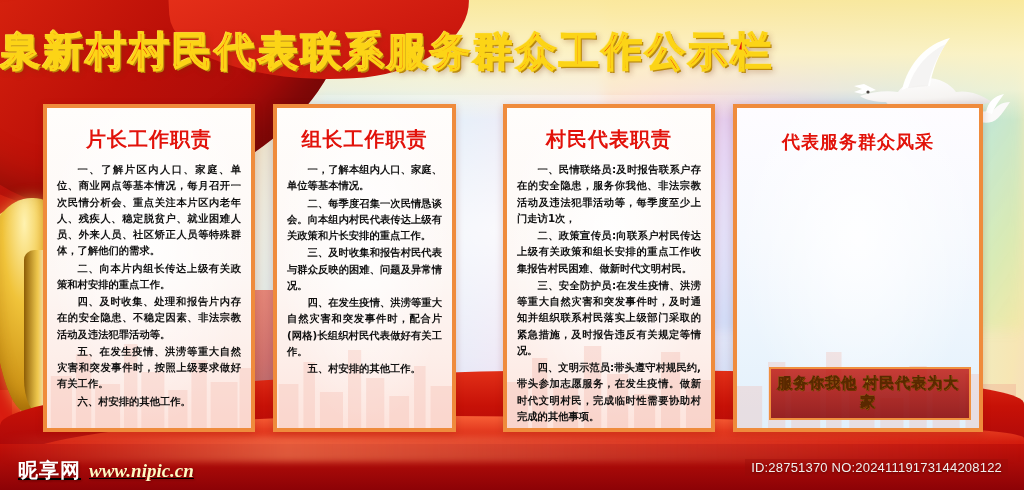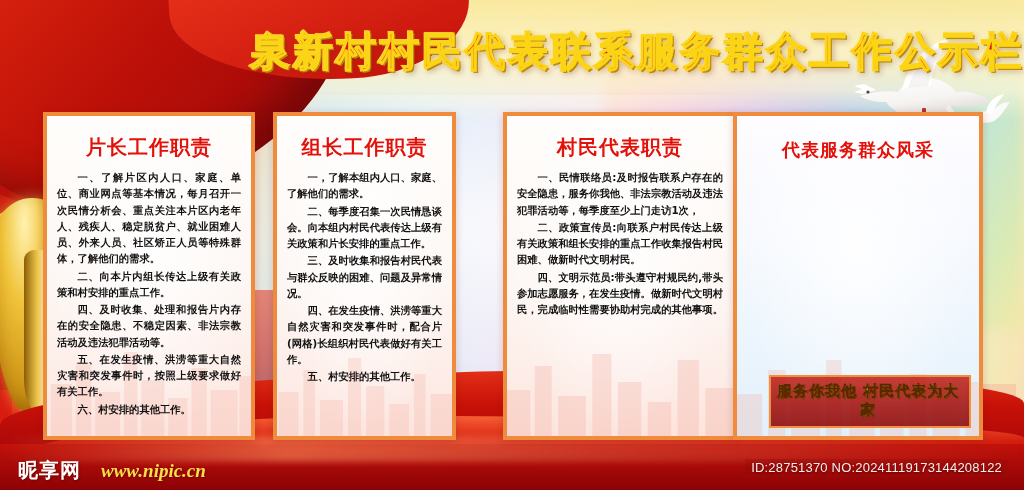--- a/index.html
+++ b/index.html
@@ -157,57 +157,57 @@
     background:linear-gradient(90deg, rgba(255,140,90,0) 0%, rgba(255,150,100,.55) 28%, rgba(255,170,120,.25) 58%, rgba(255,120,80,0) 100%);
     filter:blur(3px);
   }
 
   
   .skyline { position:absolute; left:0; bottom:46px; width:100%; height:120px; opacity:.33; }
 
   
   .title-wrap {
     position:absolute; left:0; top:24px; width:100%;
-    text-align:right; z-index:30;padding-left:28px;
+    text-align:left; z-index:30;
   }
   .main-title {
     display:inline-block;
     font-family:"DejaVu Sans","Liberation Sans",sans-serif;
     font-size:40px; font-weight:bold; letter-spacing:3px;
     color:#e4140a;
     -webkit-text-stroke:1.5px #fcd416;
     text-shadow:
       0 0 2px #ffe24a,
       2px 2px 0 #b8860b,
       -1px -1px 0 #ffe868,
       3px 3px 6px rgba(120,40,0,.45);
   }
 
   
   .panels {
-    position:absolute; left:0; top:112px; width:100%; height:330px; z-index:20;
+    position:absolute; left:0; top:104px; width:100%; height:330px; z-index:20;
   }
   .panel {
     position:absolute; top:0; height:328px;
     border:4px solid #ef8b3c;
     background:linear-gradient(180deg,#fffdfb 0%,#fdf7f4 52%,#fdeee9 78%,#fde4dd 100%);
     box-shadow:0 2px 8px rgba(120,20,0,.20);
     overflow:hidden;
     padding:8px 10px 6px 10px;
   }
   .panel-inner-glow {
     position:absolute; inset:0;
     background:radial-gradient(ellipse at 50% 40%, rgba(255,255,255,.9) 0%, rgba(255,255,255,0) 70%);
     pointer-events:none;
   }
   .panel-skyline { position:absolute; left:0; bottom:0; width:100%; height:96px; opacity:.28; }
 
   #panel-1 { left:43px;  width:212px; }
   #panel-2 { left:273px; width:183px; }
-  #panel-3 { left:503px; width:234px; }
+  #panel-3 { left:503px; width:212px; }
   #panel-4 { left:733px; width:250px; background:linear-gradient(180deg,#fefcff 0%,#f6f9fe 40%,#ecf5fd 70%,#e2f0fb 100%); }
 
   .panel-title {
     position:relative; z-index:3;
     text-align:center;
     font-family:"DejaVu Sans","Liberation Sans",sans-serif;
     font-size:20px; font-weight:bold; color:#e2120a;
     letter-spacing:1px;
     margin:10px 0 8px 0;
     text-shadow:0 1px 0 rgba(255,255,255,.8);
@@ -239,32 +239,32 @@
     font-size:15px; font-weight:bold;
     color:#ffe23a; letter-spacing:1px;
     -webkit-text-stroke:.6px #5a2800;
     text-shadow:1px 1px 0 #7a3400;
   }
 
   
   .footer { position:absolute; left:0; bottom:0; width:100%; height:42px; z-index:40; }
   .wm-logo {
     position:absolute; left:18px; bottom:6px;
-    display:flex; align-items:center; gap:20px;
+    display:flex; align-items:center; gap:8px;text-decoration:underline;
   }
   .wm-cn {
     font-family:"DejaVu Sans","Liberation Sans",sans-serif;
     font-size:20px; font-weight:bold; color:#ffffff;
     letter-spacing:1px;
     text-shadow:1px 1px 2px rgba(90,0,0,.6);
   }
   .wm-url {
     font-family:"Liberation Serif","DejaVu Serif",serif;
     font-style:italic; font-weight:bold;
-    font-size:19px; color:#fde047;
+    font-size:19px; color:#fef9c3;
     text-shadow:1px 1px 2px rgba(90,0,0,.6);
   }
   .wm-id {
     position:absolute; right:16px; bottom:14px;
     font-family:"Liberation Sans","DejaVu Sans",sans-serif;
     font-size:13px; color:#f3f0ee;
     letter-spacing:.2px;
     text-shadow:0 1px 2px rgba(70,0,0,.65);
     background:rgba(150,12,8,.35);
     padding:1px 6px;
@@ -388,21 +388,21 @@
           <rect x="52" y="60" width="28" height="36"></rect>
             <rect x="86" y="18" width="16" height="78"></rect>
           <rect x="108" y="46" width="22" height="50"></rect>
             <rect x="136" y="64" width="24" height="32"></rect>
           <rect x="166" y="34" width="14" height="62"></rect>
             <rect x="186" y="54" width="26" height="42"></rect>
         </g>
       </svg>
       <h2 class="panel-title">组长工作职责</h2>
       <div class="panel-body">
-        <p>一，了解本组内人口、家庭、了解他们的需求。</p>
+        <p>一，了解本组内人口、家庭、单位等基本情况。</p>
         <p>二、每季度召集一次民情恳谈会。向本组内村民代表传达上级有关政策和片长安排的重点工作。</p>
         <p>三、及时收集和报告村民代表与群众反映的困难、问题及异常情况。</p>
         <p>四、在发生疫情、洪涝等重大自然灾害和突发事件时，配合片(网格)长组织村民代表做好有关工作。</p>
         <p>五、村安排的其他工作。</p>
       </div>
     </section>
 
     <section class="panel" id="panel-3">
       <div class="panel-inner-glow"></div>
       <svg class="panel-skyline" viewBox="0 0 212 96" preserveAspectRatio="none">
@@ -414,20 +414,21 @@
           <rect x="104" y="42" width="22" height="54"></rect>
             <rect x="132" y="62" width="22" height="34"></rect>
           <rect x="160" y="20" width="20" height="76"></rect>
             <rect x="186" y="48" width="26" height="48"></rect>
         </g>
       </svg>
       <h2 class="panel-title">村民代表职责</h2>
       <div class="panel-body">
         <p>一、民情联络员:及时报告联系户存在的安全隐患，服务你我他、非法宗教活动及违法犯罪活动等，每季度至少上门走访1次，</p>
         <p>二、政策宣传员:向联系户村民传达上级有关政策和组长安排的重点工作收集报告村民困难、做新时代文明村民。</p>
+        <p>三、安全防护员:在发生疫情、洪涝等重大自然灾害和突发事件时，及时通知并组织联系村民落实上级部门采取的紧急措施，及时报告违反有关规定等情况。</p>
         <p>四、文明示范员:带头遵守村规民约,带头参加志愿服务，在发生疫情。做新时代文明村民，完成临时性需要协助村完成的其他事项。</p>
       </div>
     </section>
 
     <section class="panel" id="panel-4">
       <div class="panel-inner-glow"></div>
       <svg class="panel-skyline" viewBox="0 0 250 96" preserveAspectRatio="none">
         <g fill="#f2b0a4">
           <rect x="0" y="54" width="26" height="42"></rect>
             <rect x="32" y="30" width="18" height="66"></rect>

